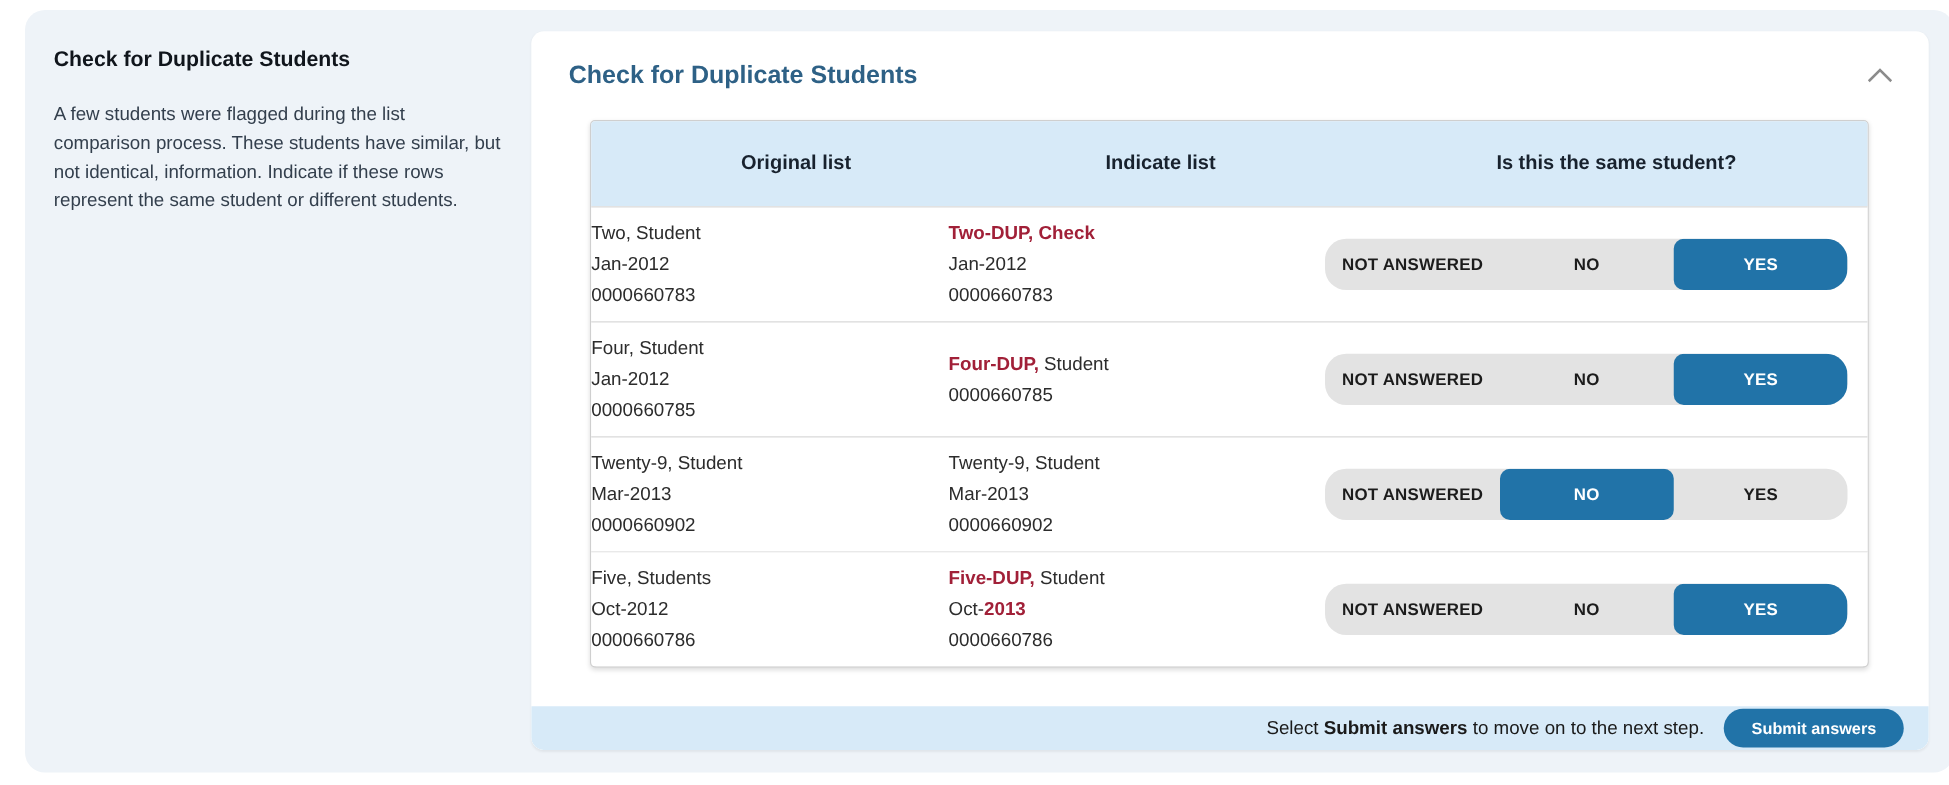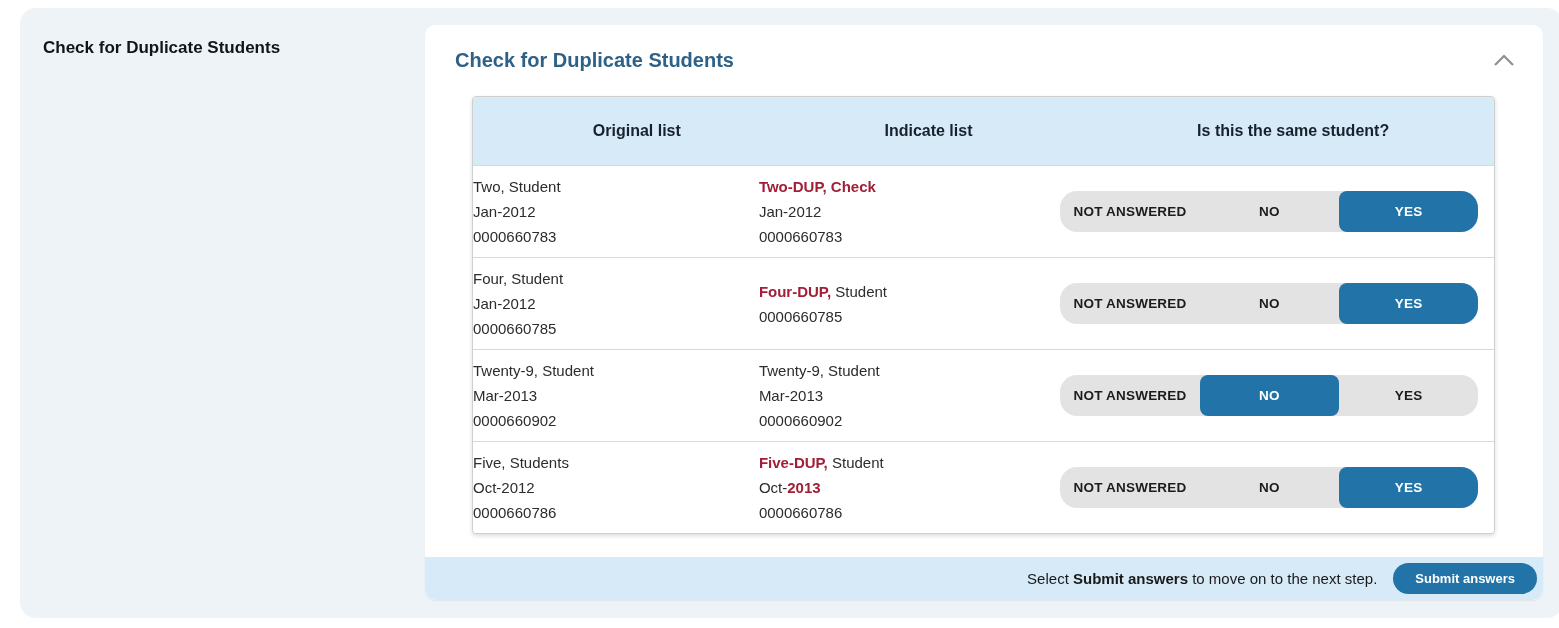--- a/index.html
+++ b/index.html
@@ -131,27 +131,27 @@
   }
   .seg.sel {
     background: #2173a8;
     color: #ffffff;
     border-radius: 8px;
   }
 
   
   .spacer { flex: 1; }
   .card-footer {
-    height: 43px;
+    height: 35px;
     background: #d7eaf8;
     border-radius: 0 0 10px 10px;
     display: flex;
     align-items: center;
     justify-content: flex-end;
-    padding-right: 6px;
+    padding-right: 20px;
     gap: 16px;
   }
   .instruction {
     font-size: 15px;
     color: #1a1a1a;
   }
   .submit-btn {
     border: none;
     background: #2173a8;
     color: #ffffff;
@@ -164,20 +164,21 @@
     cursor: pointer;
   }
 </style>
 </head>
 <body>
 
 <div class="container">
 
   <aside class="sidebar">
     <h2>Check for Duplicate Students</h2>
+    <p>A few students were flagged during the list comparison process. These students have similar, but not identical, information. Indicate if these rows represent the same student or different students.</p>
   </aside>
 
   <section class="card">
 
     <div class="card-header">
       <h1>Check for Duplicate Students</h1>
       <span class="chevron">
         <svg width="22" height="14" viewBox="0 0 22 14" fill="none">
           <polyline points="2,12 11,3 20,12" stroke="#8c8c8c" stroke-width="2" fill="none"></polyline>
         </svg>

